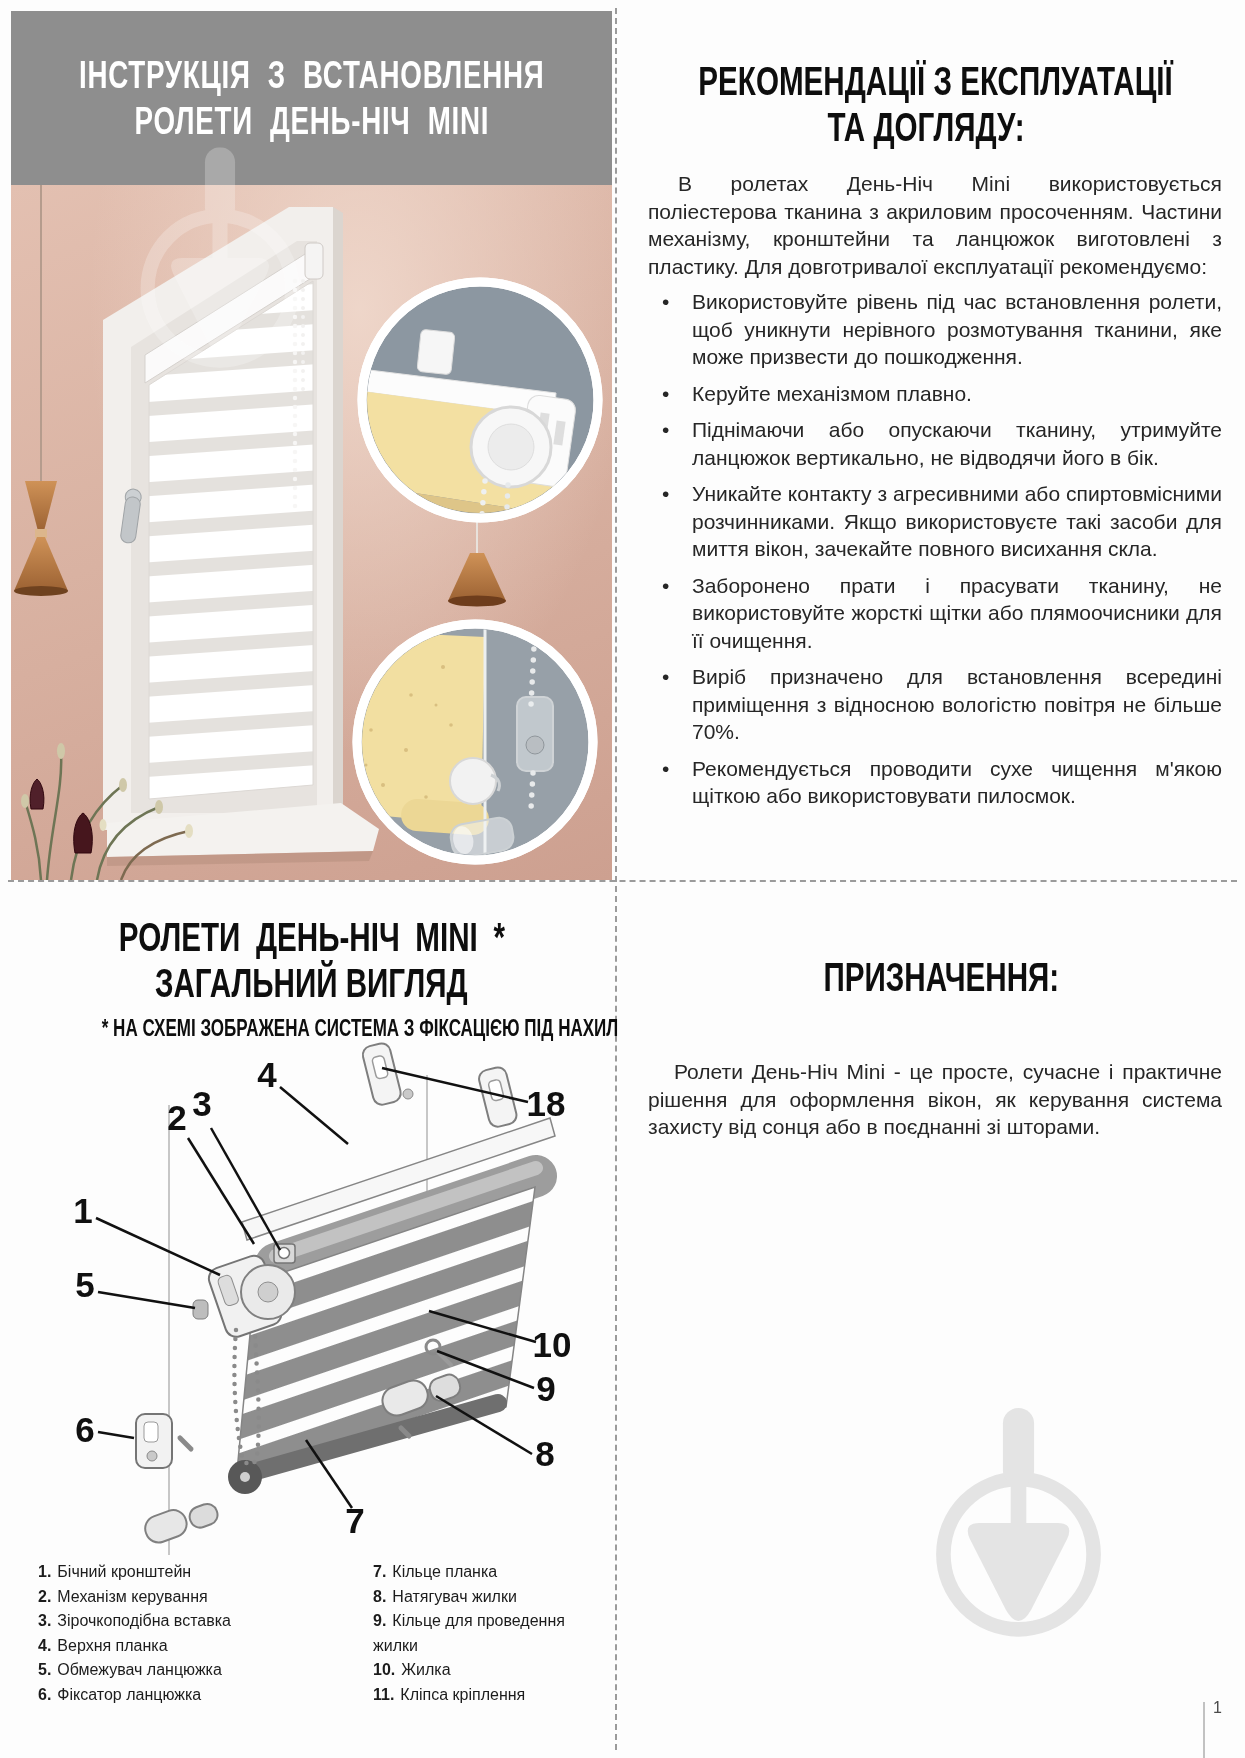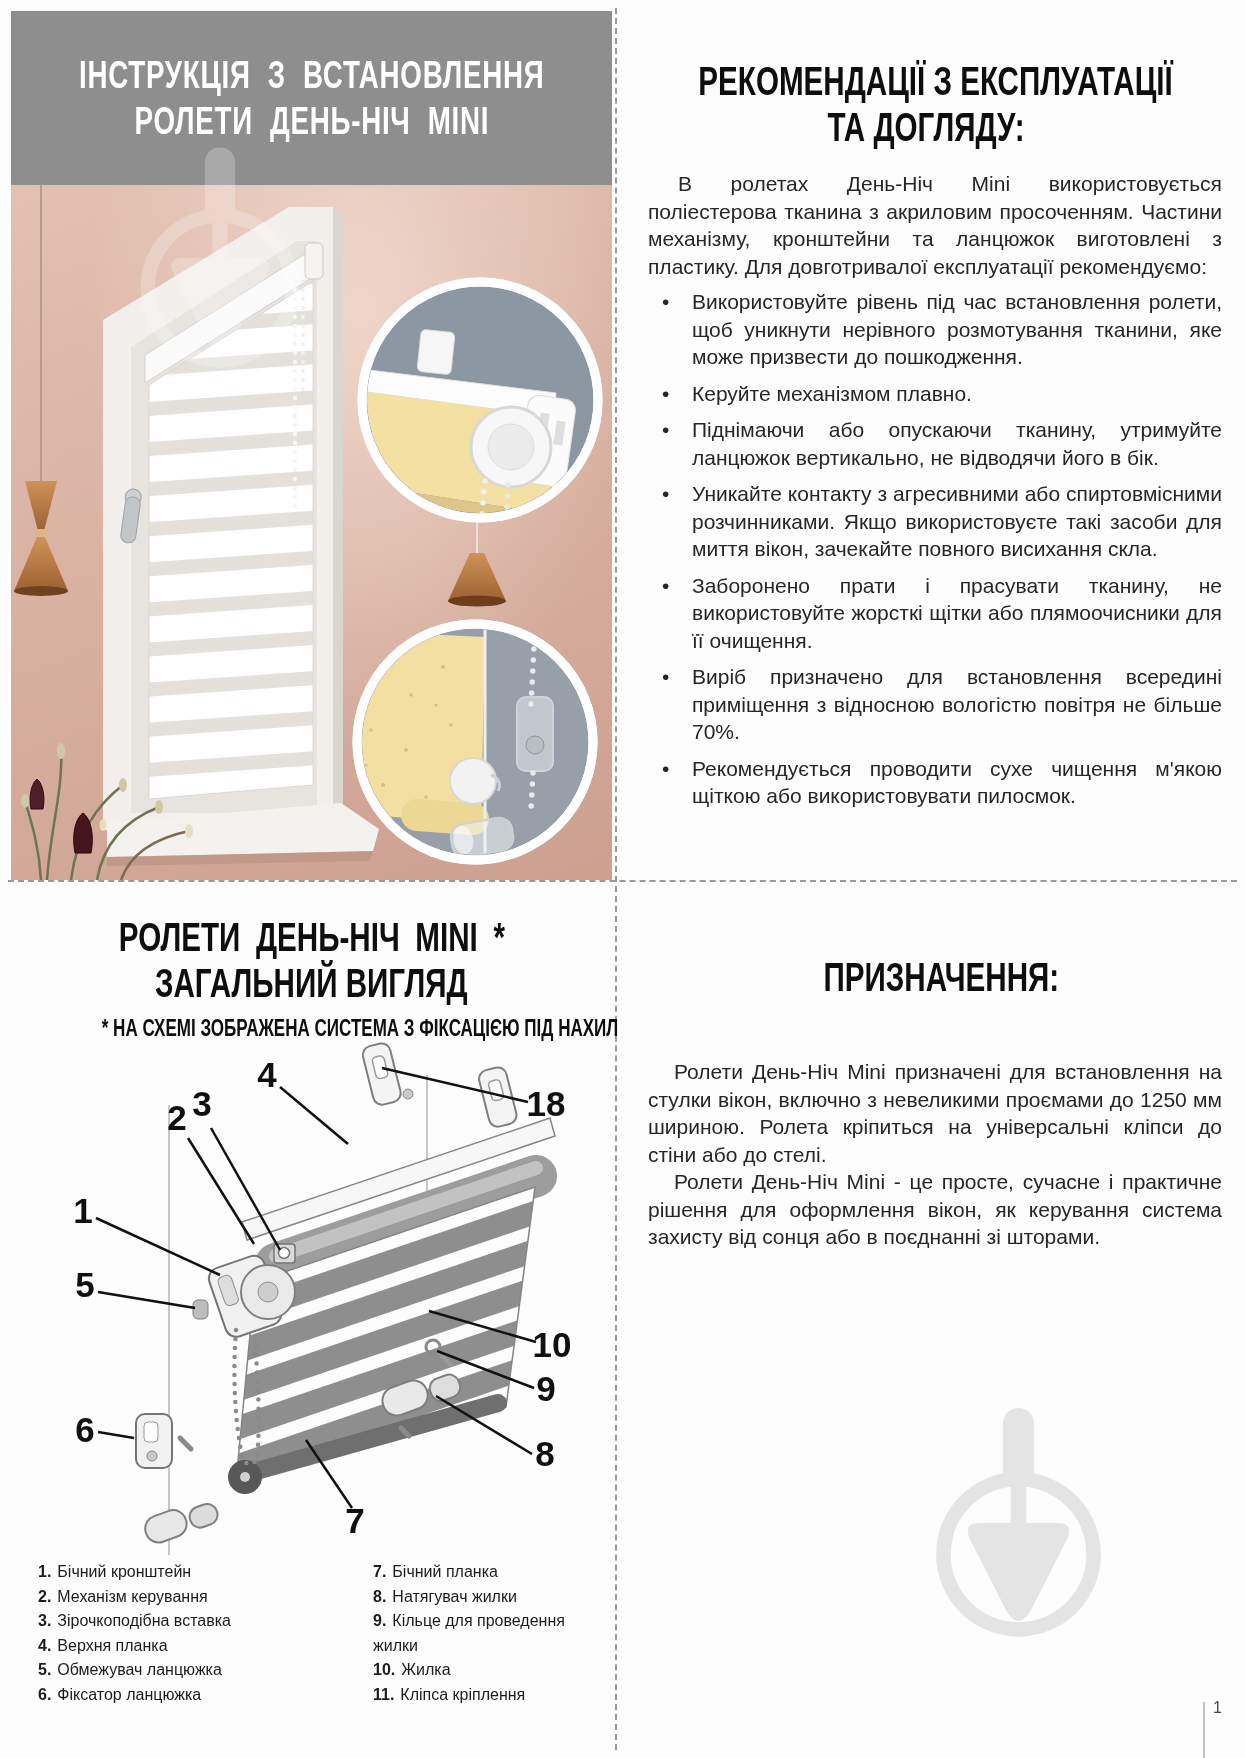--- a/index.html
+++ b/index.html
@@ -311,32 +311,31 @@
 
   <div class="legend legend-left">
     <div><b>1.</b><span>Бічний кронштейн</span></div>
     <div><b>2.</b><span>Механізм керування</span></div>
     <div><b>3.</b><span>Зірочкоподібна вставка</span></div>
     <div><b>4.</b><span>Верхня планка</span></div>
     <div><b>5.</b><span>Обмежувач ланцюжка</span></div>
     <div><b>6.</b><span>Фіксатор ланцюжка</span></div>
   </div>
   <div class="legend legend-right">
-    <div><b>7.</b><span>Бічний планка</span></div>
+    <div><b>7.</b><span>Кільце планка</span></div>
     <div><b>8.</b><span>Натягувач жилки</span></div>
     <div><b>9.</b><span>Кільце для проведення жилки</span></div>
     <div><b>10.</b><span>Жилка</span></div>
     <div><b>11.</b><span>Кліпса кріплення</span></div>
   </div>
 
   <div class="pur-title center-block">
     <span class="cond h-big">ПРИЗНАЧЕННЯ:</span>
   </div>
   <div class="pur-body body-txt">
-    <p>Ролети День-Ніч Mini призначені для встановлення на стулки вікон, включно з невеликими проємами до 1250 мм шириною. Ролета кріпиться на універсальні кліпси до стіни або до стелі.</p>
     <p>Ролети День-Ніч Mini - це просте, сучасне і практичне рішення для оформлення вікон, як керування система захисту від сонця або в поєднанні зі шторами.</p>
   </div>
 
   <div class="wm-br">
     <svg width="195" height="234" viewBox="0 0 200 240">
         <use href="#trowel"></use>
       </svg>
   </div>
 
   <div class="pagebar"></div>

